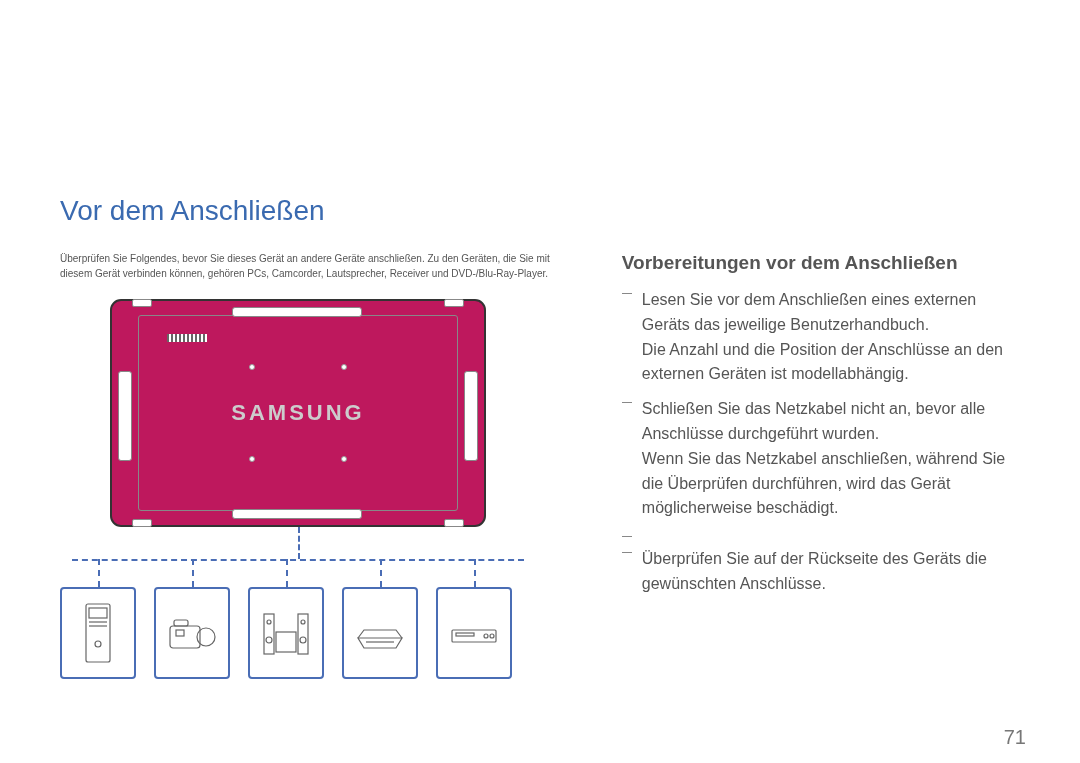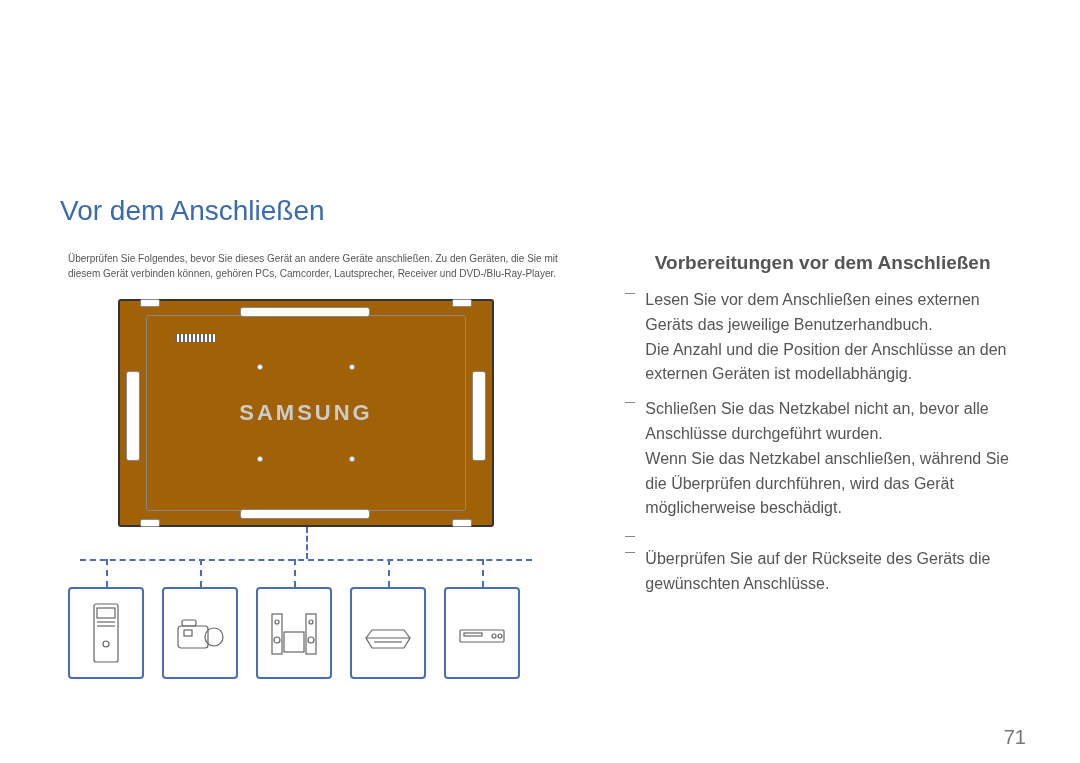--- a/index.html
+++ b/index.html
@@ -43,34 +43,33 @@
     font-size: 28px;
     color: #3a6ab0;
     font-weight: 400;
     margin-top: 155px;
     margin-bottom: 25px;
   }
   .two-col {
     display: flex;
     gap: 55px;
   }
-  .left-col { width: 56%; margin-left: 8px; }
+  .left-col { width: 56%; }
   .right-col { width: 44%; }
   .intro {
     font-size: 10px;
     line-height: 1.45;
     color: #555;
     margin-bottom: 18px;
   }
   .sub-title {
     font-size: 19px;
     font-weight: 700;
     color: #555;
     margin-bottom: 14px;
-    text-align: center;
   }
   .note-item {
     display: flex;
     gap: 6px;
     margin-bottom: 10px;
   }
   .note-dash {
     width: 14px;
     flex-shrink: 0;
     position: relative;
@@ -90,24 +89,24 @@
   .note-text .line { display: block; }
   .diagram {
     position: relative;
     width: 476px;
     height: 396px;
   }
   .tv-box {
     width: 376px;
     height: 228px;
     border: 2px solid #333;
-    border-radius: 3px;
+    border-radius: 11px;
     position: relative;
     margin: 0 auto;
-    background: #a16207;
+    background: #be185d;
   }
   .tv-inner {
     position: absolute;
     top: 14px; left: 26px; right: 26px; bottom: 14px;
     border: 1px solid #888;
     border-radius: 3px;
   }
   .tv-brand {
     position: absolute;
     top: 50%; left: 50%;

